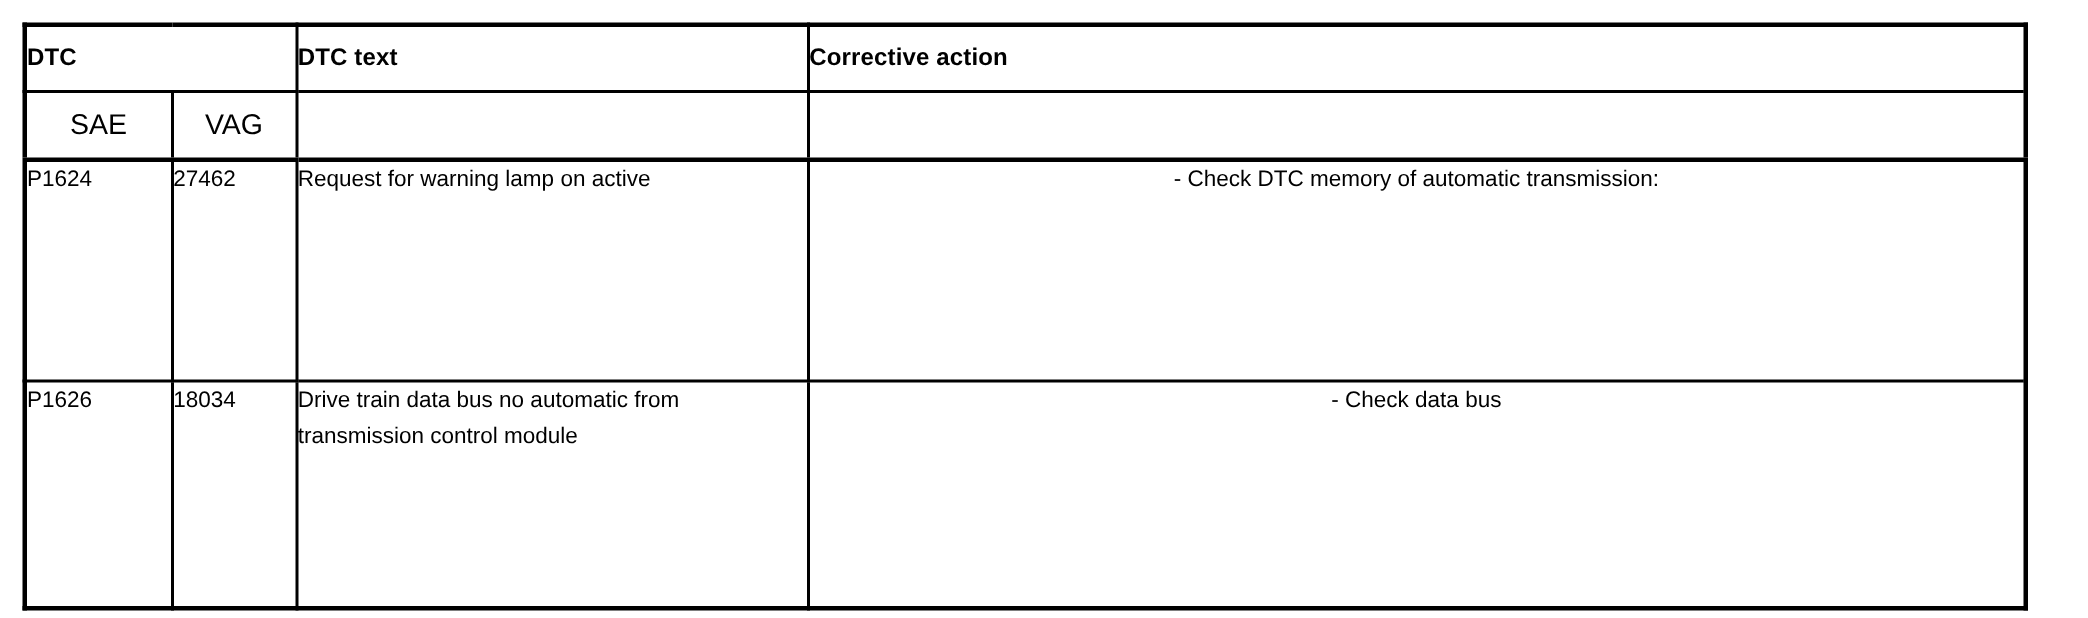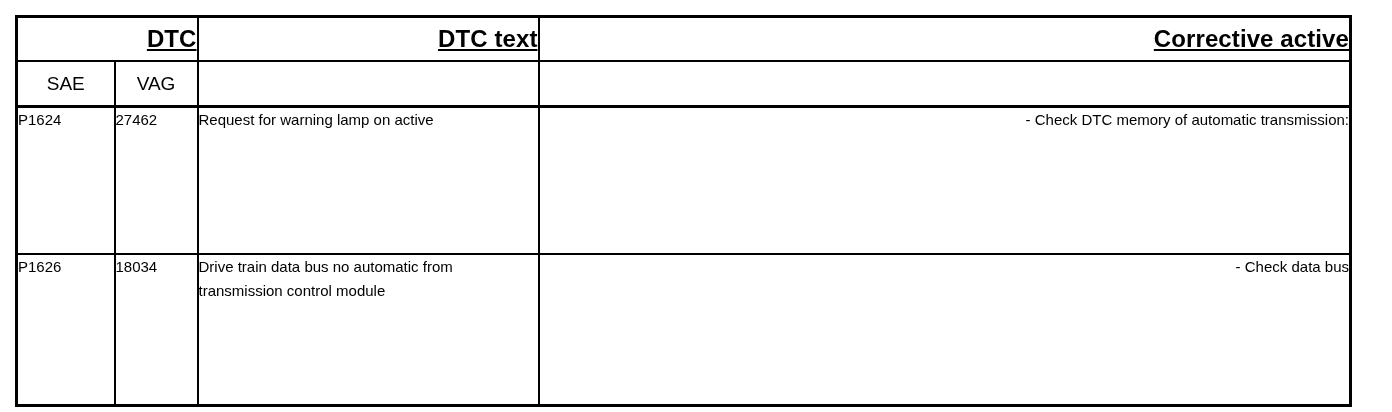--- a/index.html
+++ b/index.html
@@ -51,25 +51,24 @@
   
   col.c-sae  { width: 98px; }
   col.c-vag  { width: 83px; }
   col.c-text { width: 341px; }
   col.c-corr { width: 812px; }
 
   
   .hdr-top th {
     height: 42px;
     font-weight: bold;
-    font-size: 24px;
-    text-align: right;
+    font-size: 16px;
+    text-align: left;
     vertical-align: middle;
     letter-spacing: 0.1px;
-    text-decoration: underline;
   }
   .hdr-sub th {
     height: 43px;
     font-weight: normal;
     font-size: 19px;
     text-align: center;
     vertical-align: middle;
   }
   
   .hdr-sub th { border-bottom: 3px solid #000; }
@@ -86,42 +85,42 @@
   .cell-code {
     text-align: left;
     padding: 8px 0 0 8px;
     white-space: nowrap;
   }
   .cell-text {
     text-align: left;
     padding: 8px 6px 0 9px;
   }
   .cell-corr {
-    text-align: right;
+    text-align: center;
     padding: 21px 6px 0 13px;
   }
   .cell-empty { padding: 0; }
 </style>
 </head>
 <body>
 
 <div class="page">
 
   <table class="dtc-table">
     <colgroup>
       <col class="c-sae">
       <col class="c-vag">
       <col class="c-text">
       <col class="c-corr">
     </colgroup>
     <thead>
       <tr class="hdr-top">
         <th colspan="2">DTC</th>
         <th>DTC text</th>
-        <th>Corrective active</th>
+        <th>Corrective action</th>
       </tr>
       <tr class="hdr-sub">
         <th>SAE</th>
         <th>VAG</th>
         <th class="cell-empty"></th>
         <th class="cell-empty"></th>
       </tr>
     </thead>
     <tbody>
       <tr class="data-row row-1">

